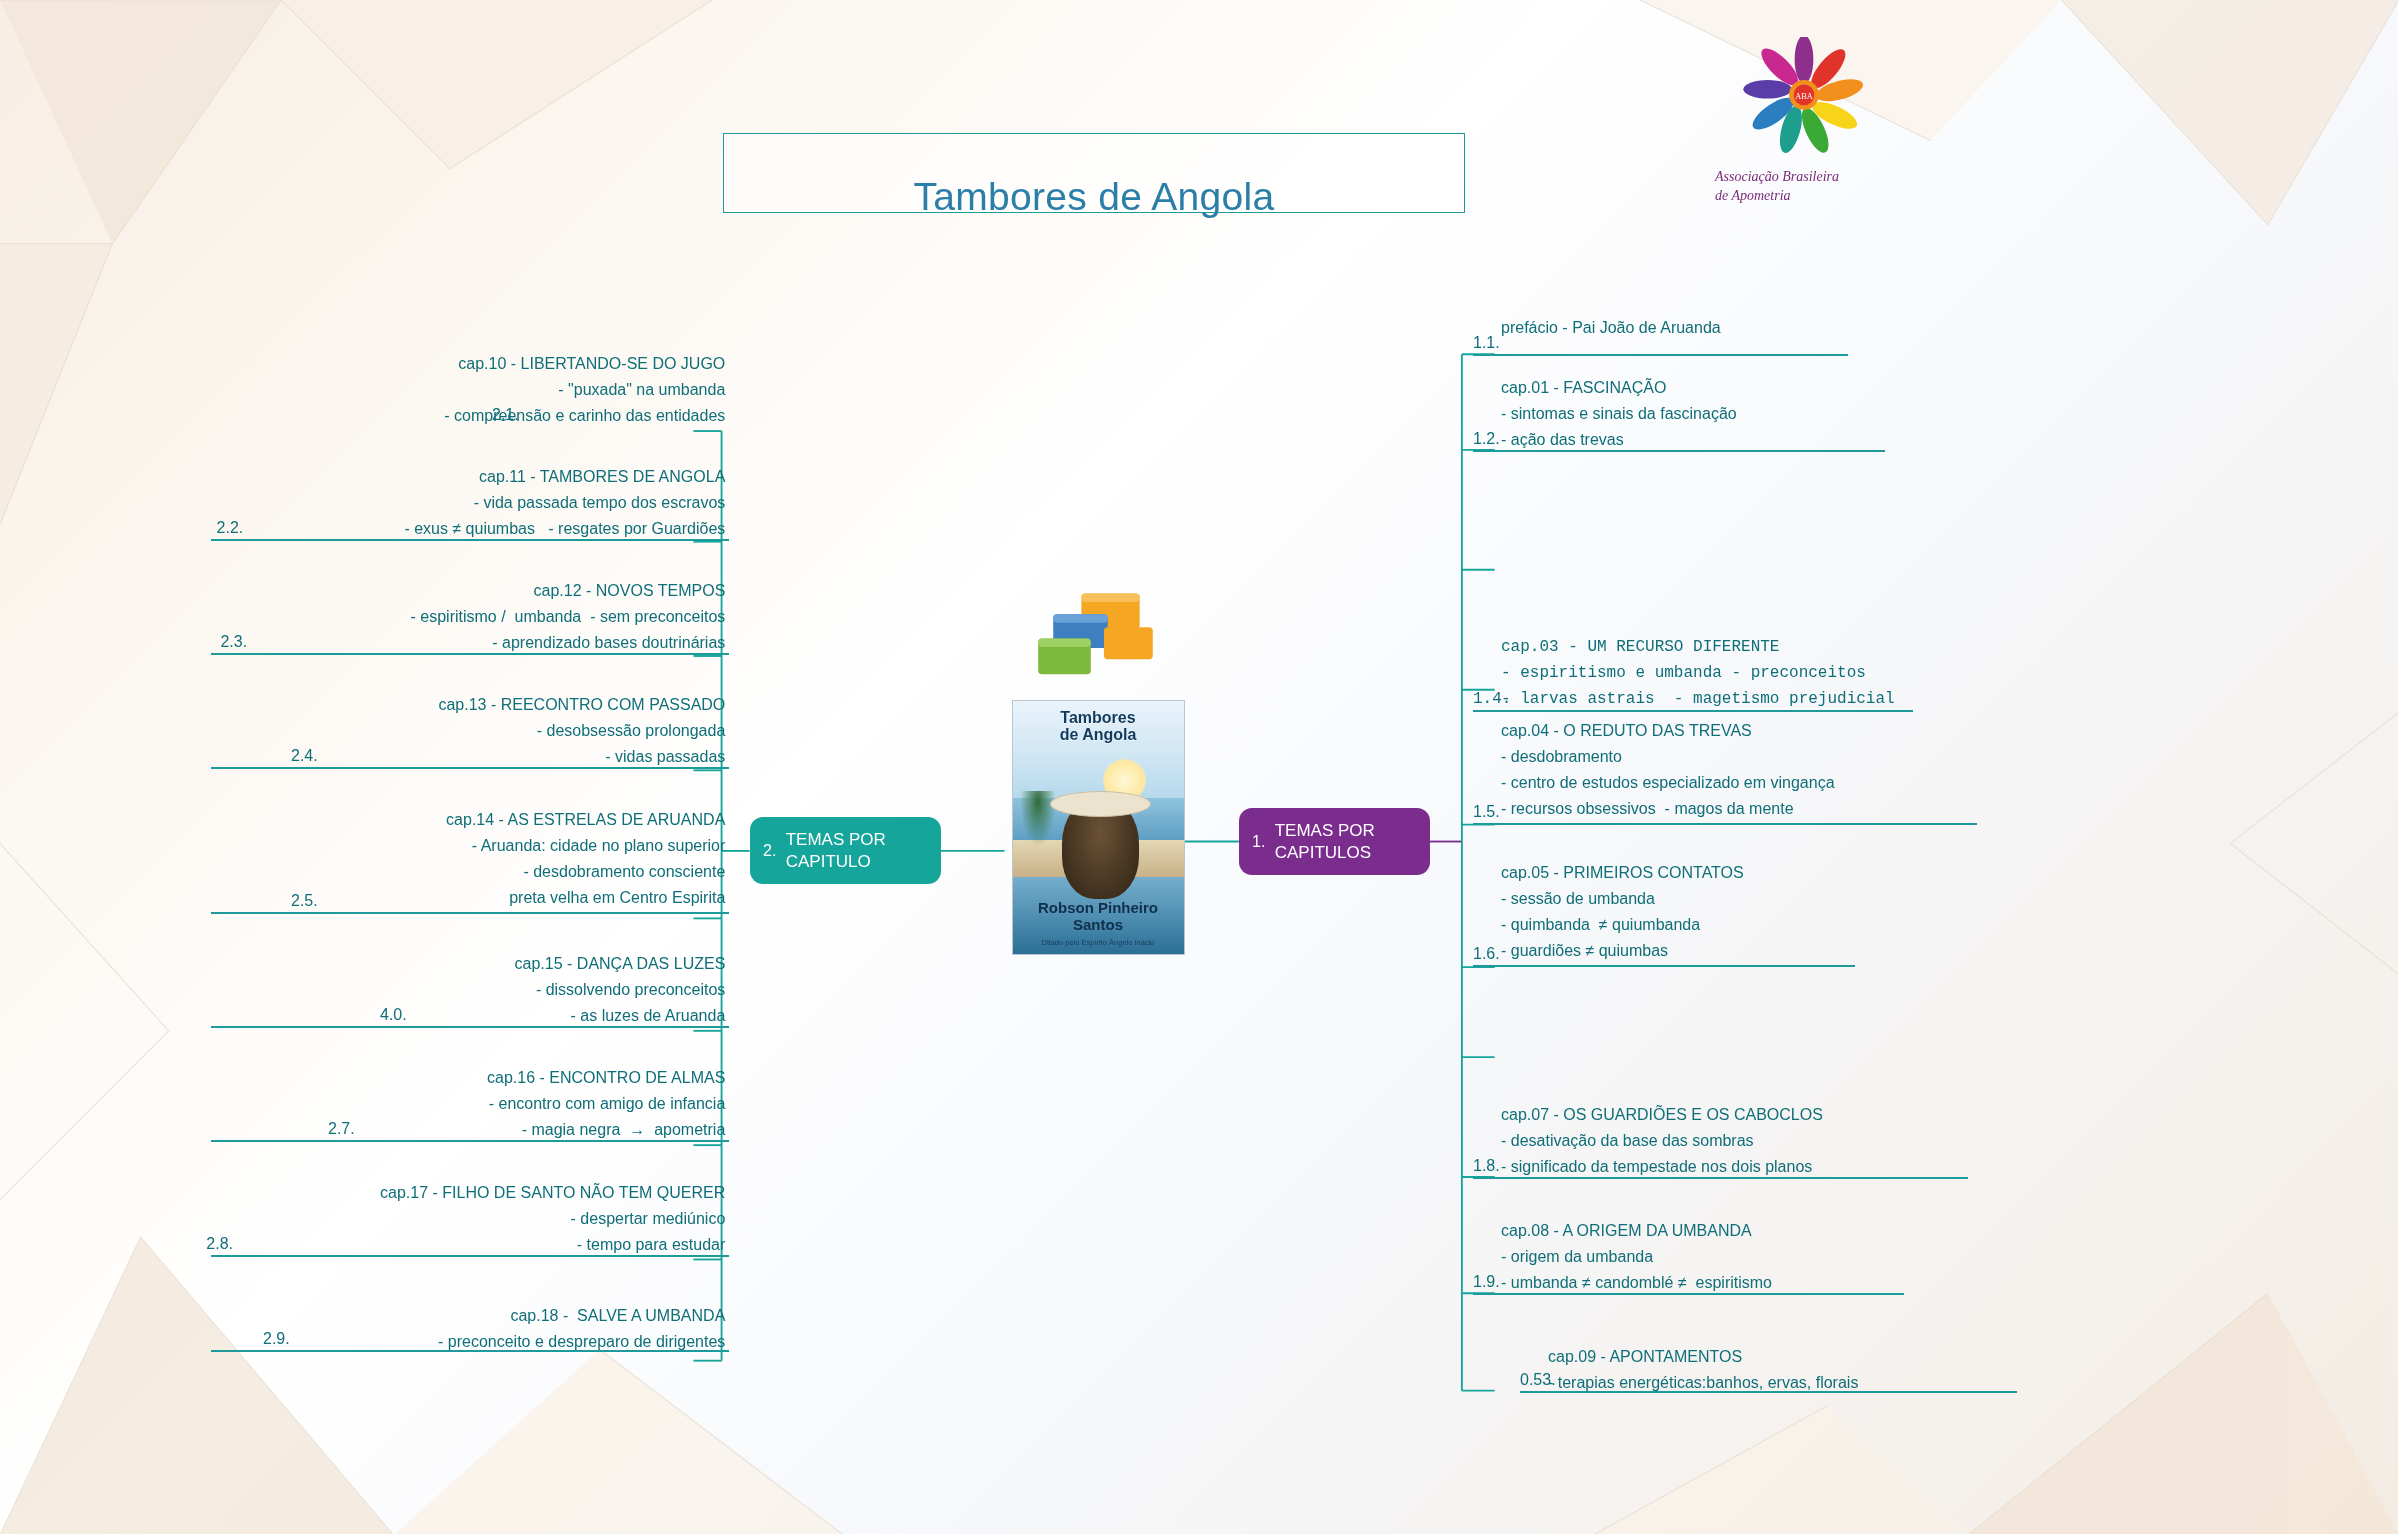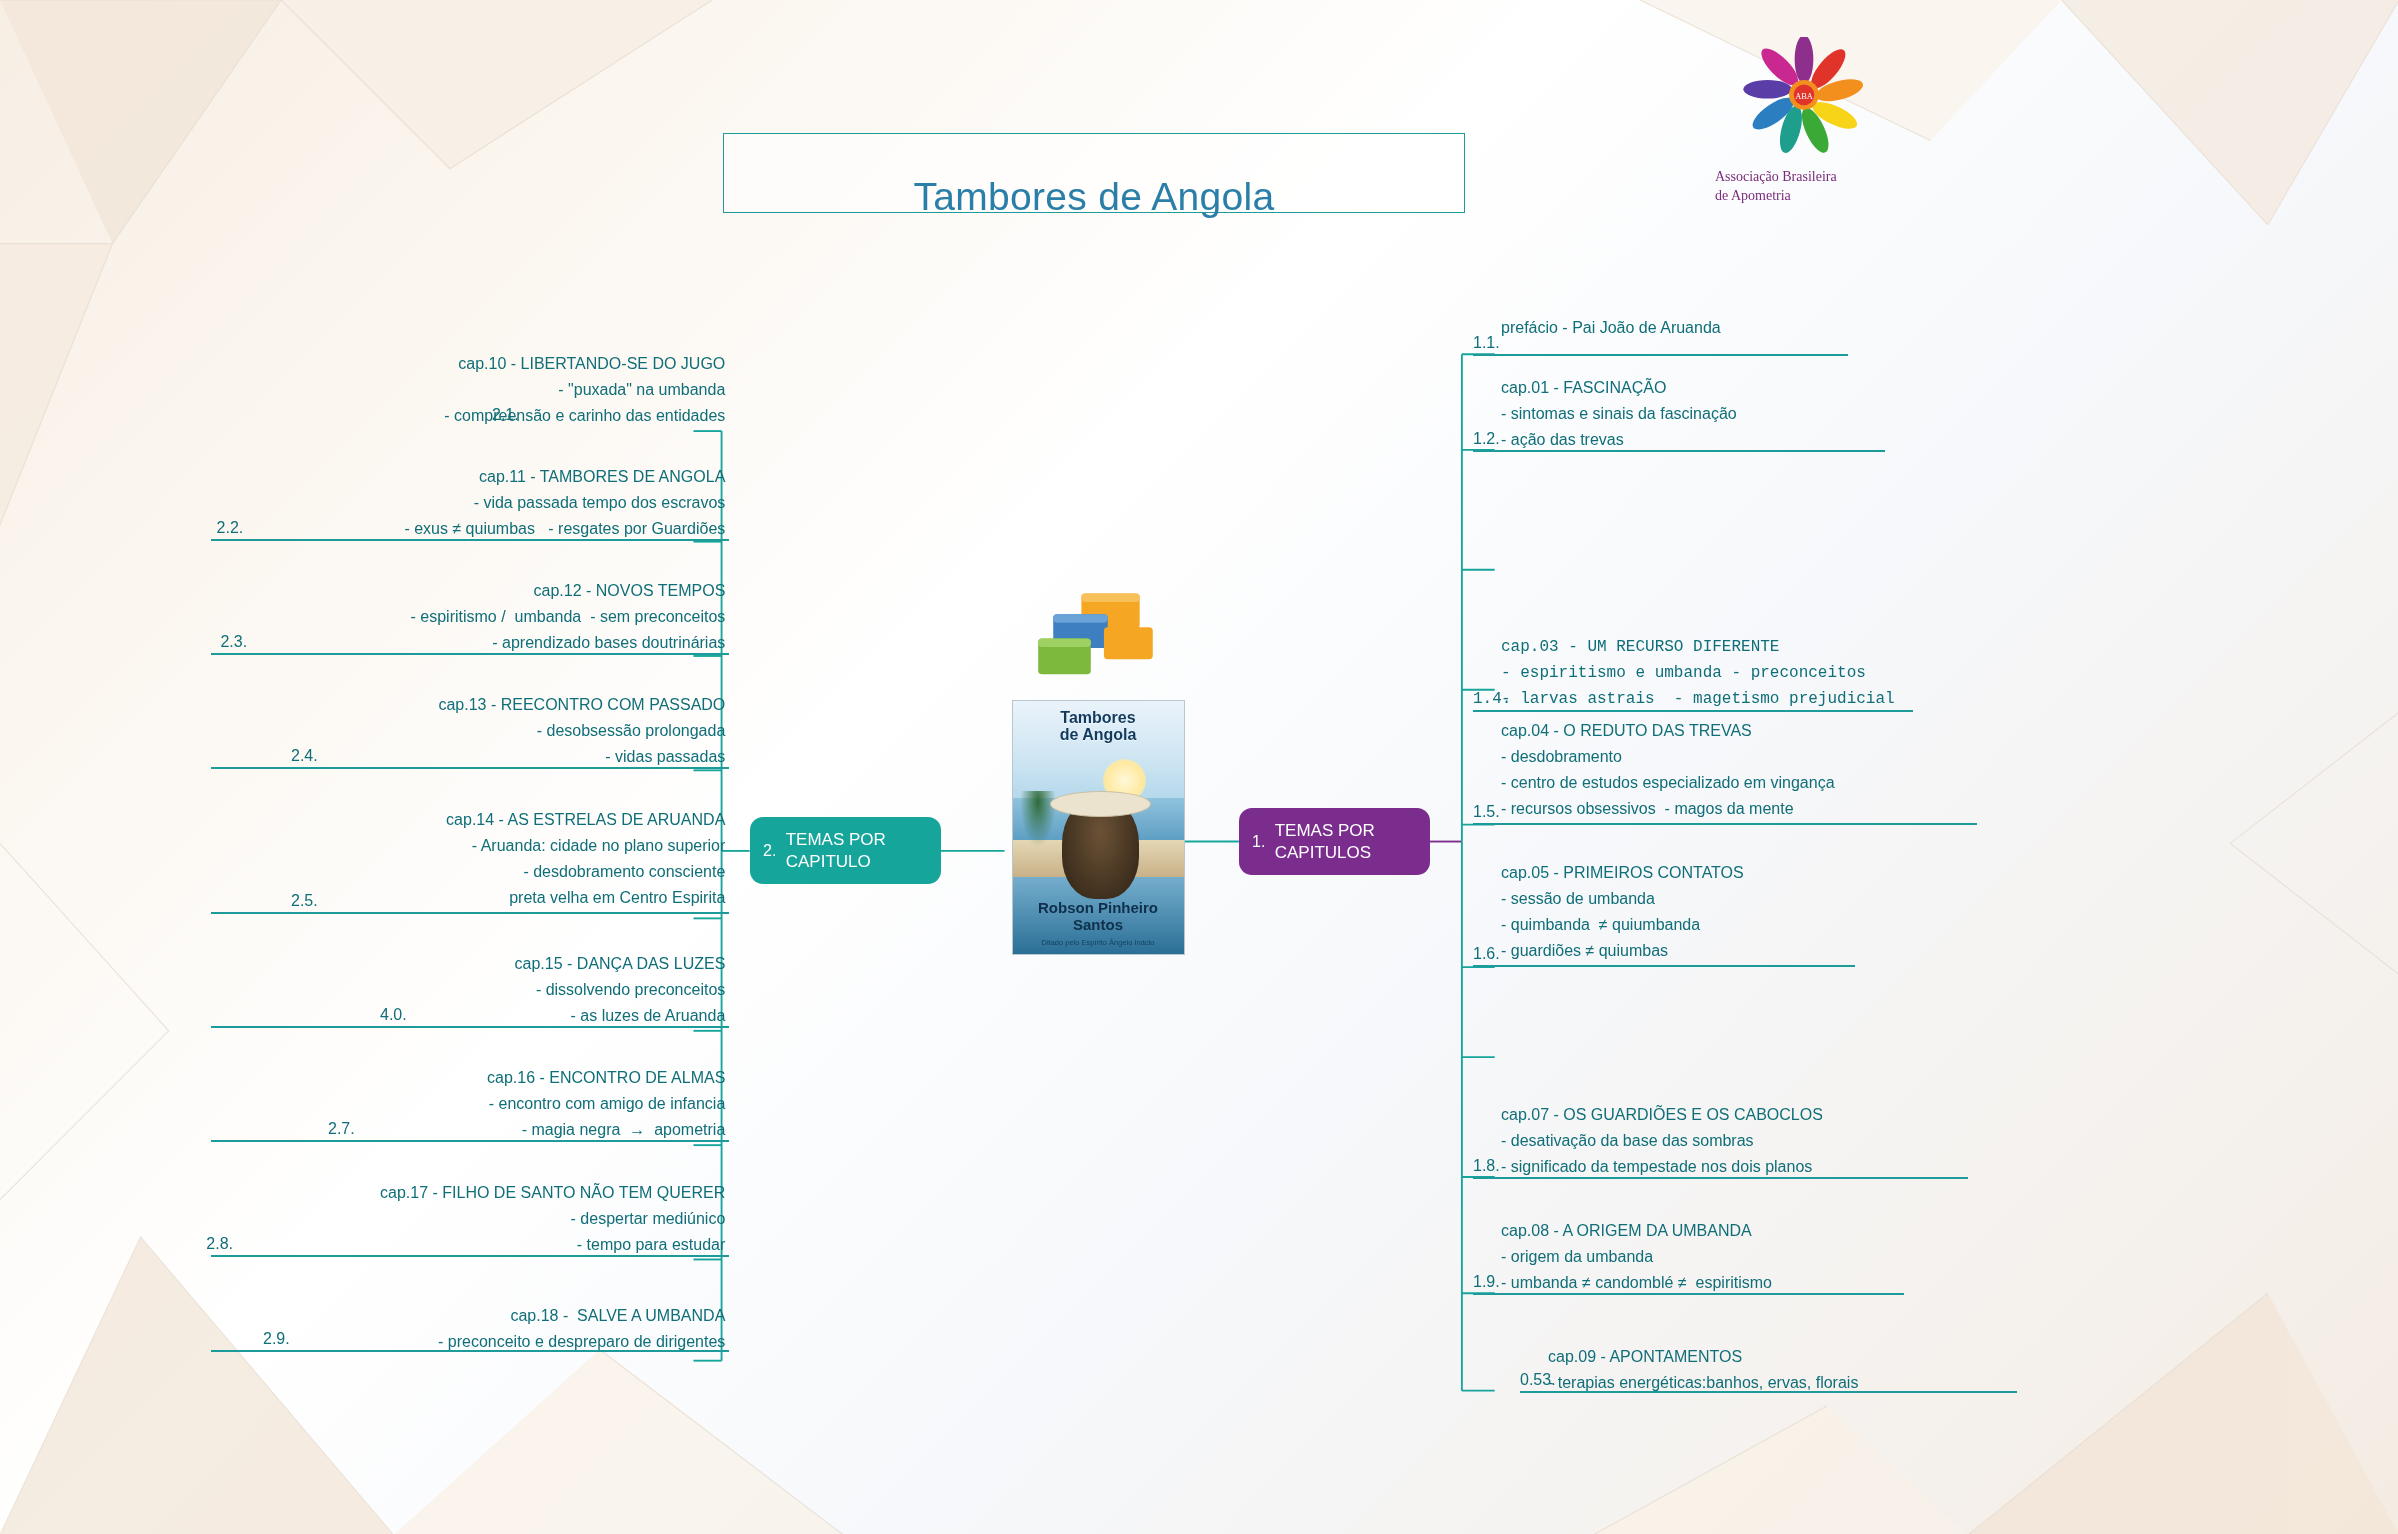--- a/index.html
+++ b/index.html
@@ -51,20 +51,21 @@
   #logo {
     position: absolute;
     left: 1715px;
     top: 37px;
     width: 178px;
     height: 178px;
     text-align: left;
   }
   #logo .logo-caption {
     font-family: "Liberation Serif", serif;
+    font-style: italic;
     font-size: 14px;
     color: #7a2b7a;
     line-height: 1.35;
     margin-top: 1.9px;
   }
 
   
   #center-node {
     position: absolute;
     left: 1004px;

